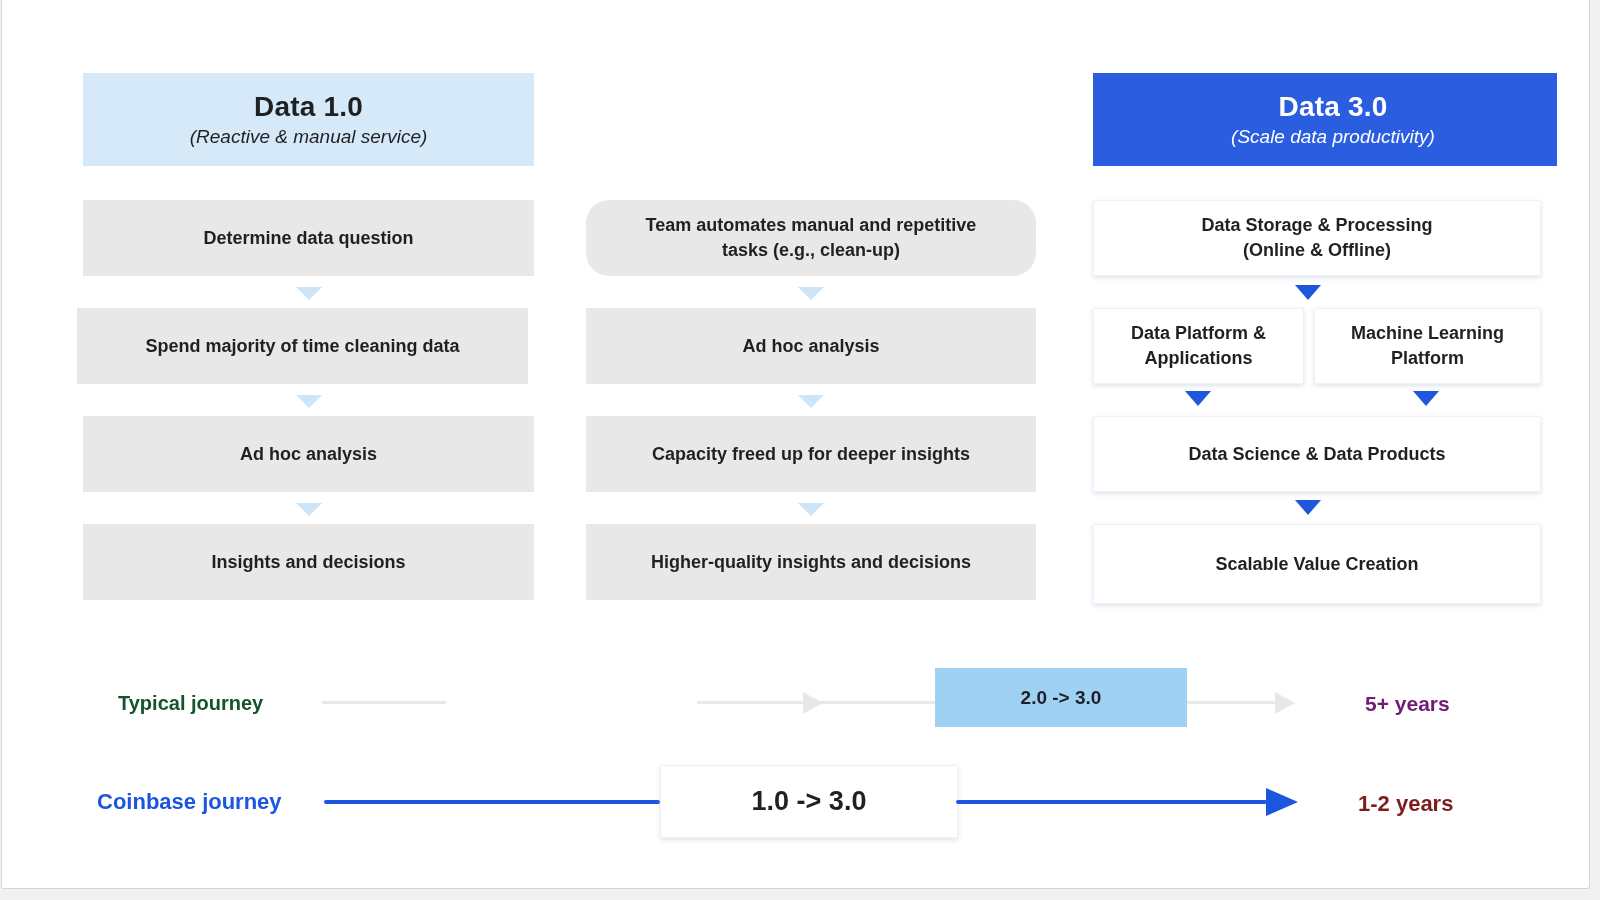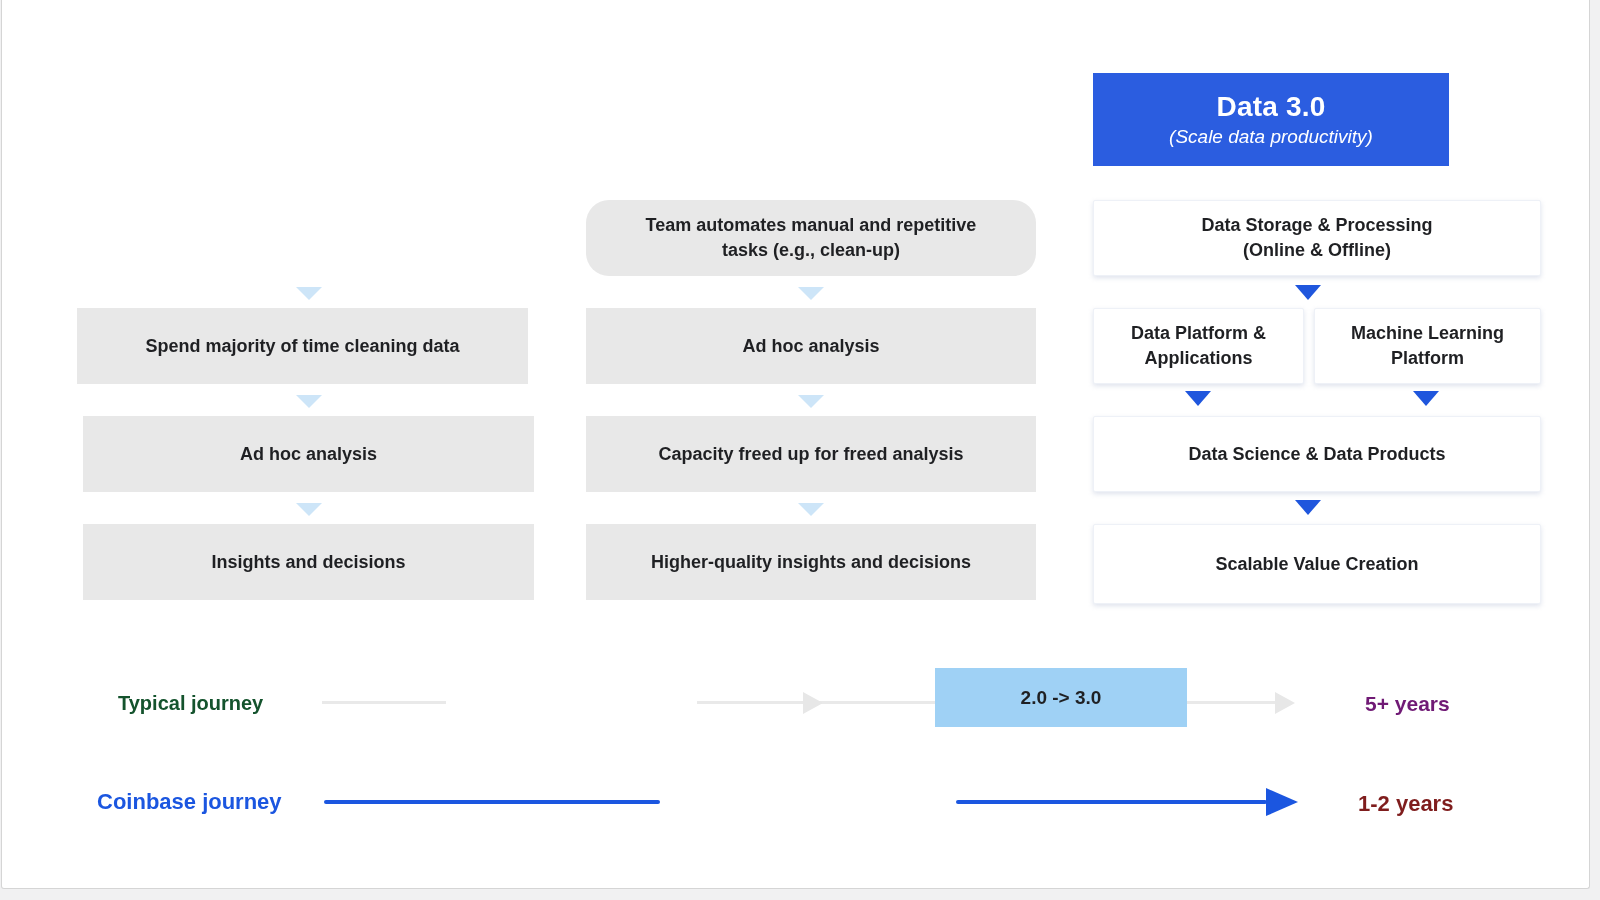--- a/index.html
+++ b/index.html
@@ -19,21 +19,21 @@
   
   .hdr{
     position:absolute;top:73px;height:93px;
     display:flex;flex-direction:column;align-items:center;justify-content:center;
     text-align:center;
   }
   .hdr-title{font-size:28px;font-weight:700;line-height:33px;letter-spacing:.2px;}
   .hdr-sub{font-size:19px;font-style:italic;line-height:24px;margin-top:2px;}
   .hdr1{left:81px;width:451px;background:#d6e9f9;}
   .hdr2{left:584px;width:450px;background:#9fd1f5;}
-  .hdr3{left:1091px;width:356px;background:#2b5de0;color:#ffffff;}
+  .hdr3{left:1091px;width:448px;background:#2b5de0;color:#ffffff;padding-left:16px;}
   
   .box{
     position:absolute;height:76px;
     display:flex;align-items:center;justify-content:center;
     text-align:center;
     font-size:18px;font-weight:700;line-height:1.38;
     white-space:pre-line;
     padding:0 20px;box-sizing:border-box;
   }
   .gray{background:#e8e8e8;}
@@ -55,38 +55,43 @@
   }
   .arrow-gray{position:absolute;width:0;height:0;border-top:11px solid transparent;border-bottom:11px solid transparent;border-left:20px solid #e7e7e7;}
   .arrow-blue{position:absolute;width:0;height:0;border-top:14px solid transparent;border-bottom:14px solid transparent;border-left:32px solid #1b56e0;}
   .years{position:absolute;font-size:21px;font-weight:600;}
 </style>
 </head>
 <body>
 
 <div class="card">
 
+  <div class="hdr hdr1">
+    <div class="hdr-title">Data 1.0</div>
+    <div class="hdr-sub">(Reactive &amp; manual service)</div>
+  </div>
   <div class="hdr hdr3">
     <div class="hdr-title">Data 3.0</div>
     <div class="hdr-sub">(Scale data productivity)</div>
   </div>
 
+  <div class="box gray" style="left:81px;top:200px;width:451px;">Determine data question</div>
   <div class="tri tri-light" style="left:294px;top:287px;"></div>
   <div class="box gray" style="left:75px;top:308px;width:451px;">Spend majority of time cleaning data</div>
   <div class="tri tri-light" style="left:294px;top:395px;"></div>
   <div class="box gray" style="left:81px;top:416px;width:451px;">Ad hoc analysis</div>
   <div class="tri tri-light" style="left:294px;top:503px;"></div>
   <div class="box gray" style="left:81px;top:524px;width:451px;">Insights and decisions</div>
 
   <div class="box gray" style="left:584px;top:200px;width:450px;border-radius:23px;">Team automates manual and repetitive
 tasks (e.g., clean-up)</div>
   <div class="tri tri-light" style="left:796px;top:287px;"></div>
   <div class="box gray" style="left:584px;top:308px;width:450px;">Ad hoc analysis</div>
   <div class="tri tri-light" style="left:796px;top:395px;"></div>
-  <div class="box gray" style="left:584px;top:416px;width:450px;">Capacity freed up for freed analysis</div>
+  <div class="box gray" style="left:584px;top:416px;width:450px;">Capacity freed up for deeper insights</div>
   <div class="tri tri-light" style="left:796px;top:503px;"></div>
   <div class="box gray" style="left:584px;top:524px;width:450px;">Higher-quality insights and decisions</div>
 
   <div class="box white" style="left:1091px;top:200px;width:448px;">Data Storage &amp; Processing
 (Online &amp; Offline)</div>
   <div class="tri tri-blue" style="left:1293px;top:285px;"></div>
   <div class="box white" style="left:1091px;top:308px;width:211px;">Data Platform &amp;
 Applications</div>
   <div class="box white" style="left:1312px;top:308px;width:227px;">Machine Learning
 Platform</div>
@@ -100,17 +105,18 @@
   <div class="gray-line" style="left:320px;top:701px;width:124px;"></div>
   <div class="gray-line" style="left:695px;top:701px;width:238px;"></div>
   <div class="arrow-gray" style="left:801px;top:692px;"></div>
   <div class="jbox" style="left:933px;top:668px;width:252px;height:59px;background:#9fd1f5;">2.0 -&gt; 3.0</div>
   <div class="gray-line" style="left:1185px;top:701px;width:88px;"></div>
   <div class="arrow-gray" style="left:1273px;top:692px;"></div>
   <div class="years" style="left:1363px;top:692px;color:#701a75;text-align:center;">5+ years</div>
 
   <div class="jlabel" style="left:95px;top:790px;font-size:22px;color:#1b56e0;">Coinbase journey</div>
   <div class="blue-line" style="left:322px;top:800px;width:336px;"></div>
+  <div class="jbox white" style="left:658px;top:765px;width:296px;height:71px;font-size:27px;">1.0 -&gt; 3.0</div>
   <div class="blue-line" style="left:954px;top:800px;width:311px;"></div>
   <div class="arrow-blue" style="left:1264px;top:788px;"></div>
   <div class="years" style="left:1356px;top:791px;font-size:22px;font-weight:700;color:#7f1d1d;">1-2 years</div>
 
 </div>
 
 </body></html>

